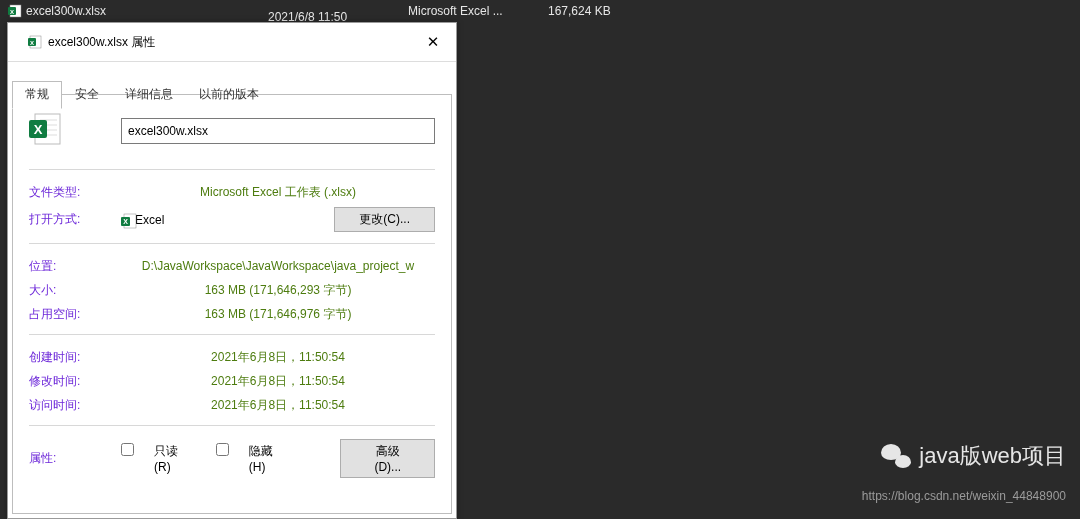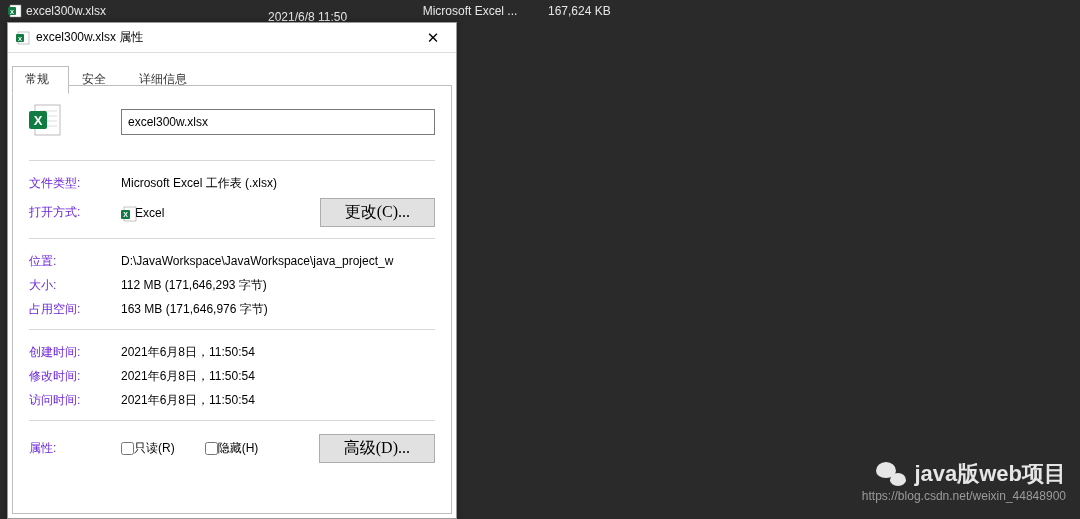--- a/index.html
+++ b/index.html
@@ -3,64 +3,64 @@
 <meta charset="utf-8">
 <style>
   * { box-sizing: border-box; margin: 0; padding: 0; font-family: "Microsoft YaHei", "Segoe UI", sans-serif; }
   body { width: 1080px; height: 519px; background: #2a2a2a; position: relative; overflow: hidden; }
 
   
   .explorer-row { position: absolute; top: 0; left: 0; right: 0; height: 22px; background: #2a2a2a; color: #e6e6e6; font-size: 12px; display: flex; align-items: center; }
   .explorer-row .cell { padding: 0 8px; }
   .explorer-row .icon-cell { display: flex; align-items: center; gap: 4px; width: 260px; }
   .explorer-row .date { width: 140px; margin-top: 11px; }
-  .explorer-row .type { width: 140px; text-align: center; }
+  .explorer-row .type { width: 140px; }
   .explorer-row .size { width: 90px; text-align: left; }
 
   
   .dialog {
     position: absolute; top: 22px; left: 7px; width: 450px; height: 497px;
     background: #fff; border: 1px solid #9a9a9a; box-shadow: 0 0 6px rgba(0,0,0,0.35);
     display: flex; flex-direction: column; font-size: 12px; color: #000;
   }
-  .titlebar { height: 30px; display: flex; align-items: center; padding: 0 6px 0 8px; border-bottom: 1px solid #ddd; }
+  .titlebar { height: 39px; display: flex; align-items: center; padding: 0 6px 0 20px; border-bottom: 1px solid #ddd; }
   .titlebar .title { flex: 1; display: flex; align-items: center; gap: 6px; font-size: 12px; }
   .titlebar .close { width: 34px; height: 22px; display: flex; align-items: center; justify-content: center; font-size: 15px; }
 
   .tabs { display: flex; padding: 4px 4px 0 4px; gap: 0; }
-  .tab { padding: 4px 19px 5px 12px; border: 1px solid transparent; border-bottom: none; cursor: default; color: #333; font-size: 12px; position: relative; top: 9px; }
+  .tab { padding: 4px 12px 5px 12px; border: 1px solid transparent; border-bottom: none; cursor: default; color: #333; font-size: 12px; position: relative; top: 15px; }
   .tab.active { background: #fff; border-color: #bdbdbd; border-bottom: 1px solid #fff; z-index: 2; }
 
   .panel { flex: 1; margin: 0 4px 4px 4px; border: 1px solid #bdbdbd; padding: 14px 16px 10px 16px; overflow: hidden; }
 
   .row { display: flex; align-items: center; min-height: 24px; padding: 3px 0; }
   .lbl { width: 92px; flex-shrink: 0; color: #6d28d9; }
-  .val { flex: 1; color: #000000; overflow: hidden; text-overflow: ellipsis; white-space: nowrap; }
+  .val { flex: 1; color: #4d7c0f; overflow: hidden; text-overflow: ellipsis; white-space: nowrap; text-align: center; }
   .filename-row { align-items: center; padding-bottom: 12px; }
   .filename-row .big-icon { width: 92px; }
   .filename-input { flex: 1; height: 26px; border: 1px solid #7a7a7a; padding: 2px 6px; font-size: 12px; font-family: inherit; }
 
   hr.sep { border: none; border-top: 1px solid #d8d8d8; margin: 8px 0 10px 0; }
 
   .open-with { display: flex; align-items: center; flex: 1; }
-  .btn { border: 1px solid #adadad; background: #e1e1e1; padding: 3px 24px; font-size: 16px; font-family: Liberation Serif, serif; cursor: default; min-width: 90px; text-align: center; }
+  .btn { border: 1px solid #adadad; background: #e1e1e1; padding: 3px 24px; font-size: 12px; font-family: Liberation Sans, sans-serif; cursor: default; min-width: 90px; text-align: center; }
 
   .attr-row { display: flex; align-items: center; gap: 30px; }
-  .chk { display: flex; align-items: center; gap: 0; }
+  .chk { display: flex; gap: 20px; }
   .chk input { width: 13px; height: 13px; }
 
   
   .xls-icon-sm, .xls-icon-lg { display: inline-block; position: relative; }
   .xls-icon-sm { width: 14px; height: 14px; }
   .xls-icon-lg { width: 34px; height: 34px; }
 
   
   .watermark { position: absolute; right: 14px; bottom: 16px; color: #e6e6e6; text-align: right; }
-  .watermark .big { font-size: 22px; font-weight: 700; display: flex; align-items: center; justify-content: flex-end; gap: 8px; }
-  .watermark .link { font-size: 12px; color: #9b9b9b; margin-top: 0; }
+  .watermark .big { font-size: 22px; font-weight: 400; display: flex; align-items: center; justify-content: flex-end; gap: 8px; }
+  .watermark .link { font-size: 12px; color: #9b9b9b; margin-top: 18px; }
   .wechat-icon { width: 30px; height: 24px; position: relative; }
   .wechat-icon::before, .wechat-icon::after { content: ""; position: absolute; background: #e6e6e6; border-radius: 50% 50% 50% 50% / 55% 55% 45% 45%; }
   .wechat-icon::before { width: 20px; height: 16px; left: 0; top: 0; }
   .wechat-icon::after { width: 16px; height: 13px; right: 0; bottom: 0; }
 </style>
 </head>
 <body>
 
 <div class="explorer-row">
   <div class="cell icon-cell">
@@ -90,20 +90,21 @@
       </span>
       <span>excel300w.xlsx 属性</span>
     </div>
     <div class="close">✕</div>
   </div>
 
   <div class="tabs">
     <div class="tab active">常规</div>
     <div class="tab">安全</div>
     <div class="tab">详细信息</div>
+    <div class="tab">以前的版本</div>
   </div>
 
   <div class="panel">
     <div class="row filename-row">
       <div class="big-icon">
         <span class="xls-icon-lg">
           <svg width="34" height="34" viewBox="0 0 34 34">
               <rect x="6" y="2" width="25" height="30" fill="#fff" stroke="#bbb" stroke-width="1"></rect>
               <line x1="11" y1="8" x2="28" y2="8" stroke="#ddd"></line>
               <line x1="11" y1="13" x2="28" y2="13" stroke="#ddd"></line>
@@ -139,21 +140,21 @@
     </div>
 
     <hr class="sep">
 
     <div class="row">
       <div class="lbl">位置:</div>
       <div class="val">D:\JavaWorkspace\JavaWorkspace\java_project_w</div>
     </div>
     <div class="row">
       <div class="lbl">大小:</div>
-      <div class="val">112 MB (171,646,293 字节)</div>
+      <div class="val">163 MB (171,646,293 字节)</div>
     </div>
     <div class="row">
       <div class="lbl">占用空间:</div>
       <div class="val">163 MB (171,646,976 字节)</div>
     </div>
 
     <hr class="sep">
 
     <div class="row">
       <div class="lbl">创建时间:</div>

